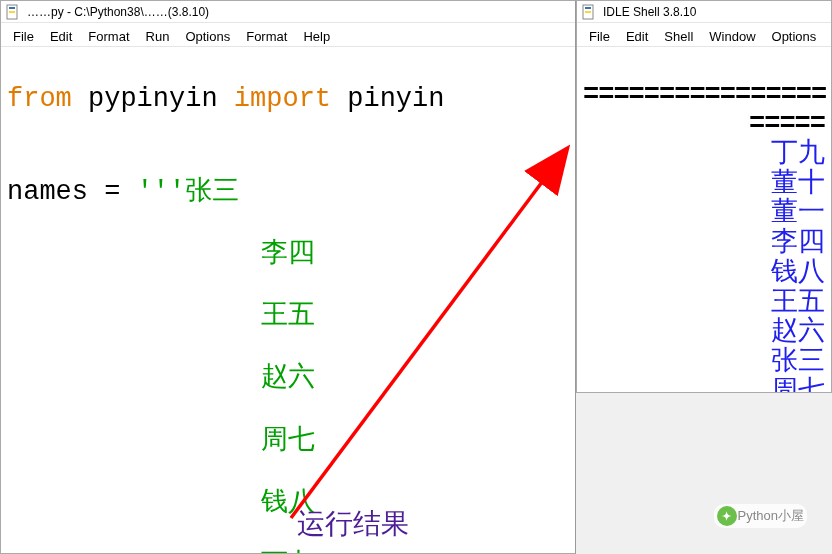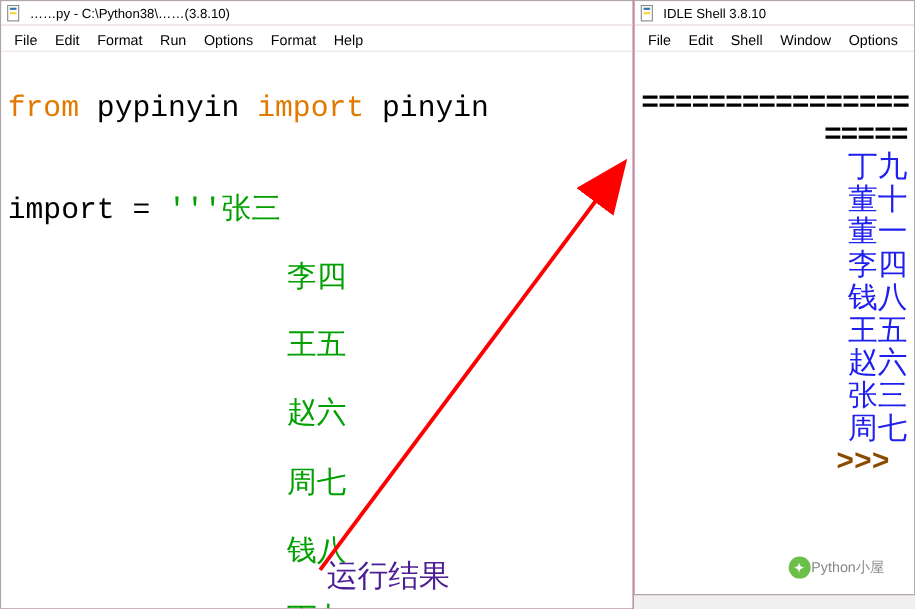--- a/index.html
+++ b/index.html
@@ -22,21 +22,21 @@
     top: 0;
     left: 0;
     width: 576px;
     height: 554px;
     border-right: 1px solid #999;
   }
   .shell-window {
     top: 0;
     left: 576px;
     width: 256px;
-    height: 541px;
+    height: 393px;
   }
   .titlebar {
     height: 22px;
     background: #fff;
     display: flex;
     align-items: center;
     padding: 0 4px;
     font-family: "Segoe UI", Tahoma, sans-serif;
     font-size: 12px;
     color: #000;
@@ -154,21 +154,21 @@
     <span class="mi">Edit</span>
     <span class="mi">Format</span>
     <span class="mi">Run</span>
     <span class="mi">Options</span>
     <span class="mi">Format</span>
     <span class="mi">Help</span>
   </div>
   <div class="code-area">
 <span class="line"><span class="kw">from</span><span class="blk"> pypinyin </span><span class="kw">import</span><span class="blk"> pinyin</span></span>
 <span class="line blk"></span>
-<span class="line"><span class="blk">import = </span><span class="str">'''张三</span></span>
+<span class="line"><span class="blk">names = </span><span class="str">'''张三</span></span>
 <span class="line str">李四</span>
 <span class="line str">王五</span>
 <span class="line str">赵六</span>
 <span class="line str">周七</span>
 <span class="line str">钱八</span>
 <span class="line str">丁九</span>
 
 
 
 

